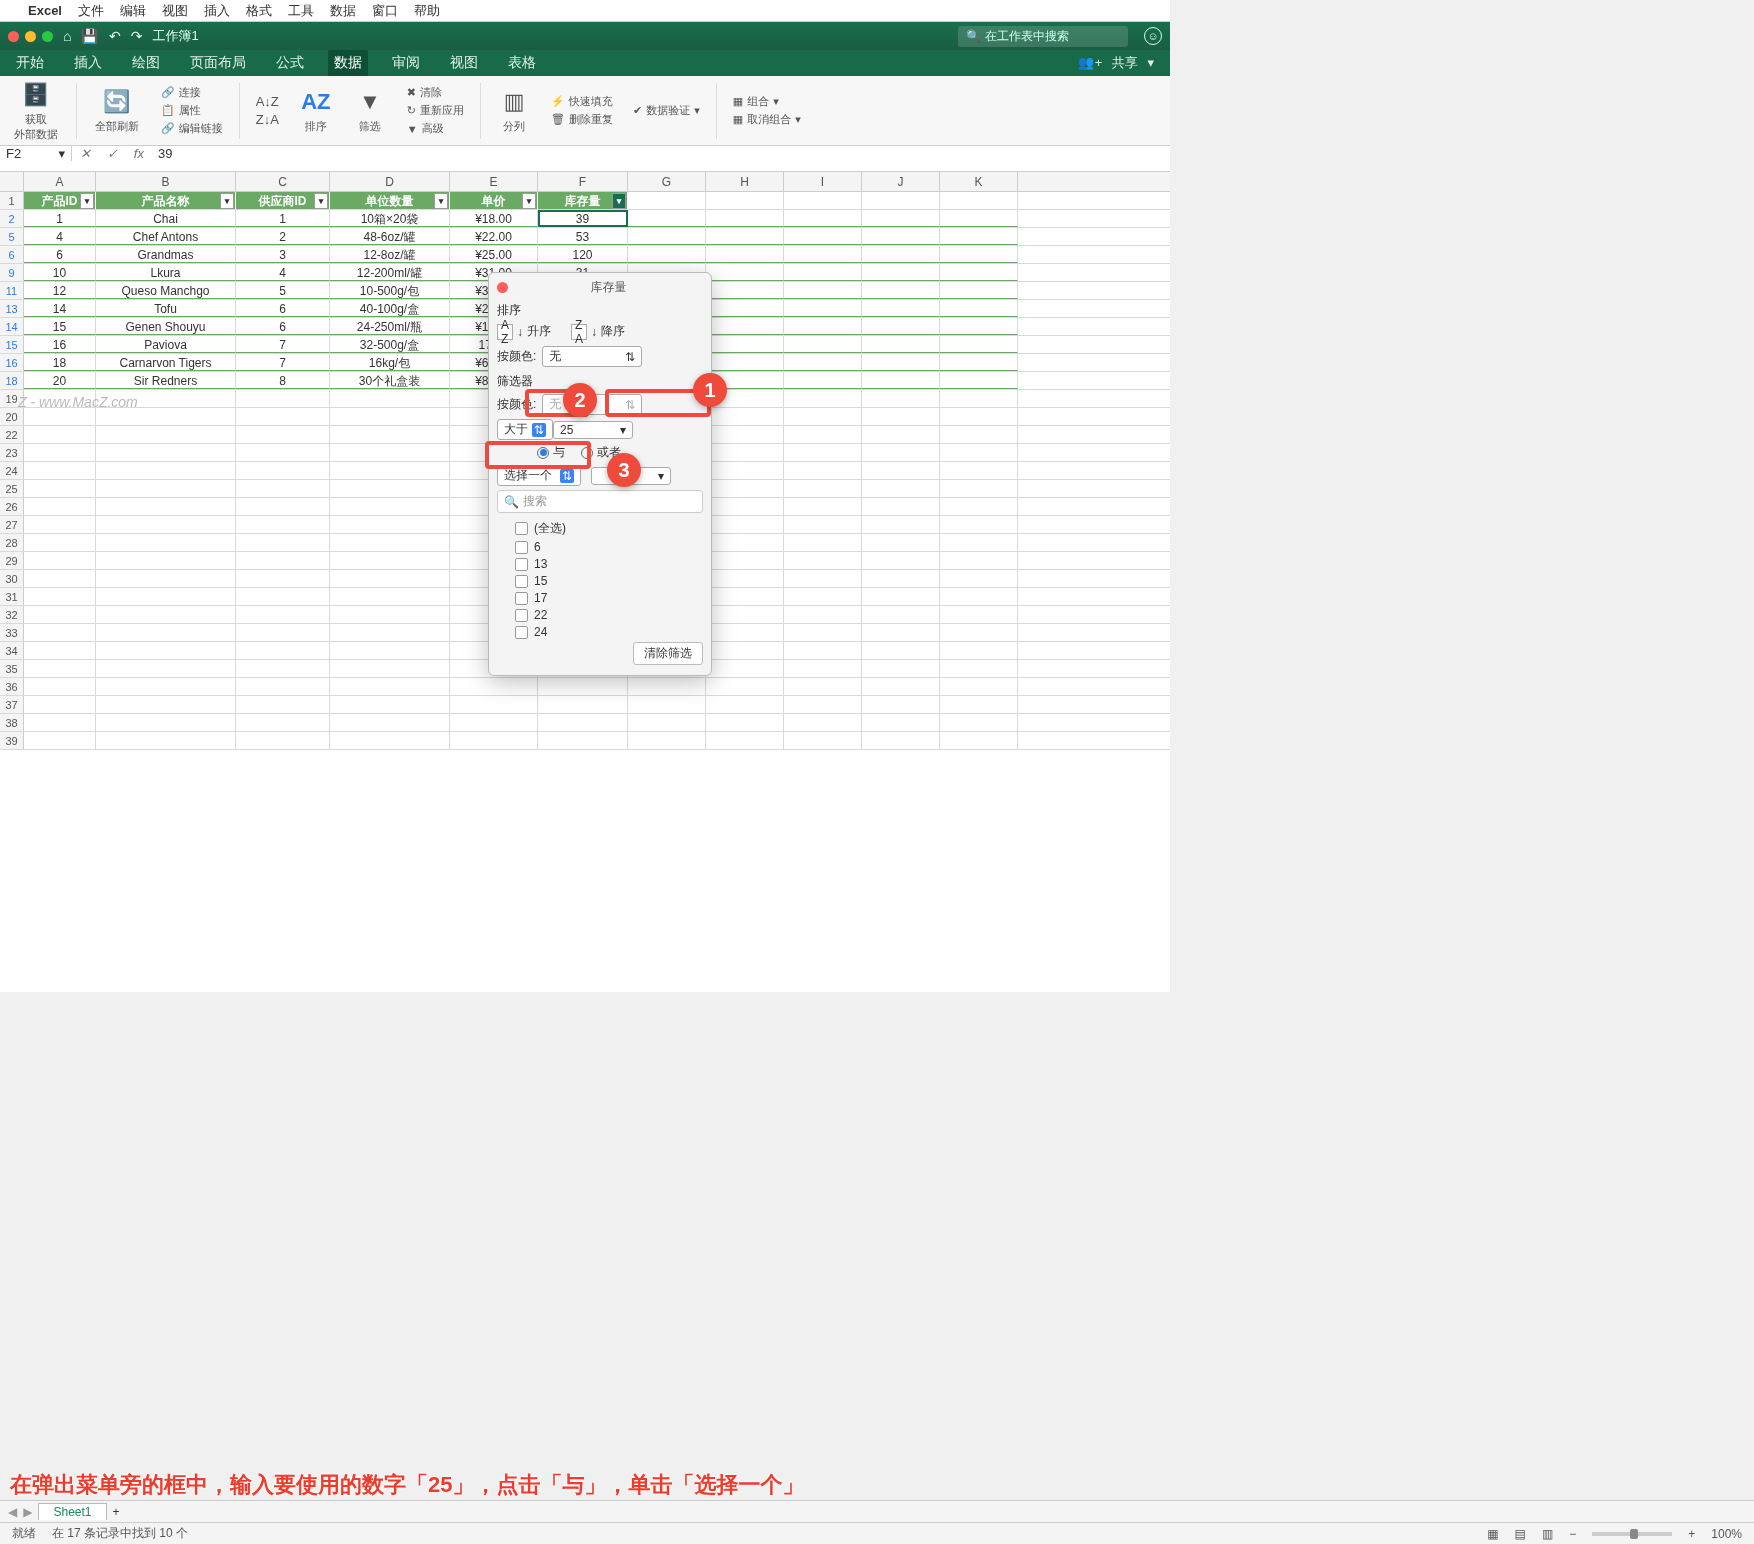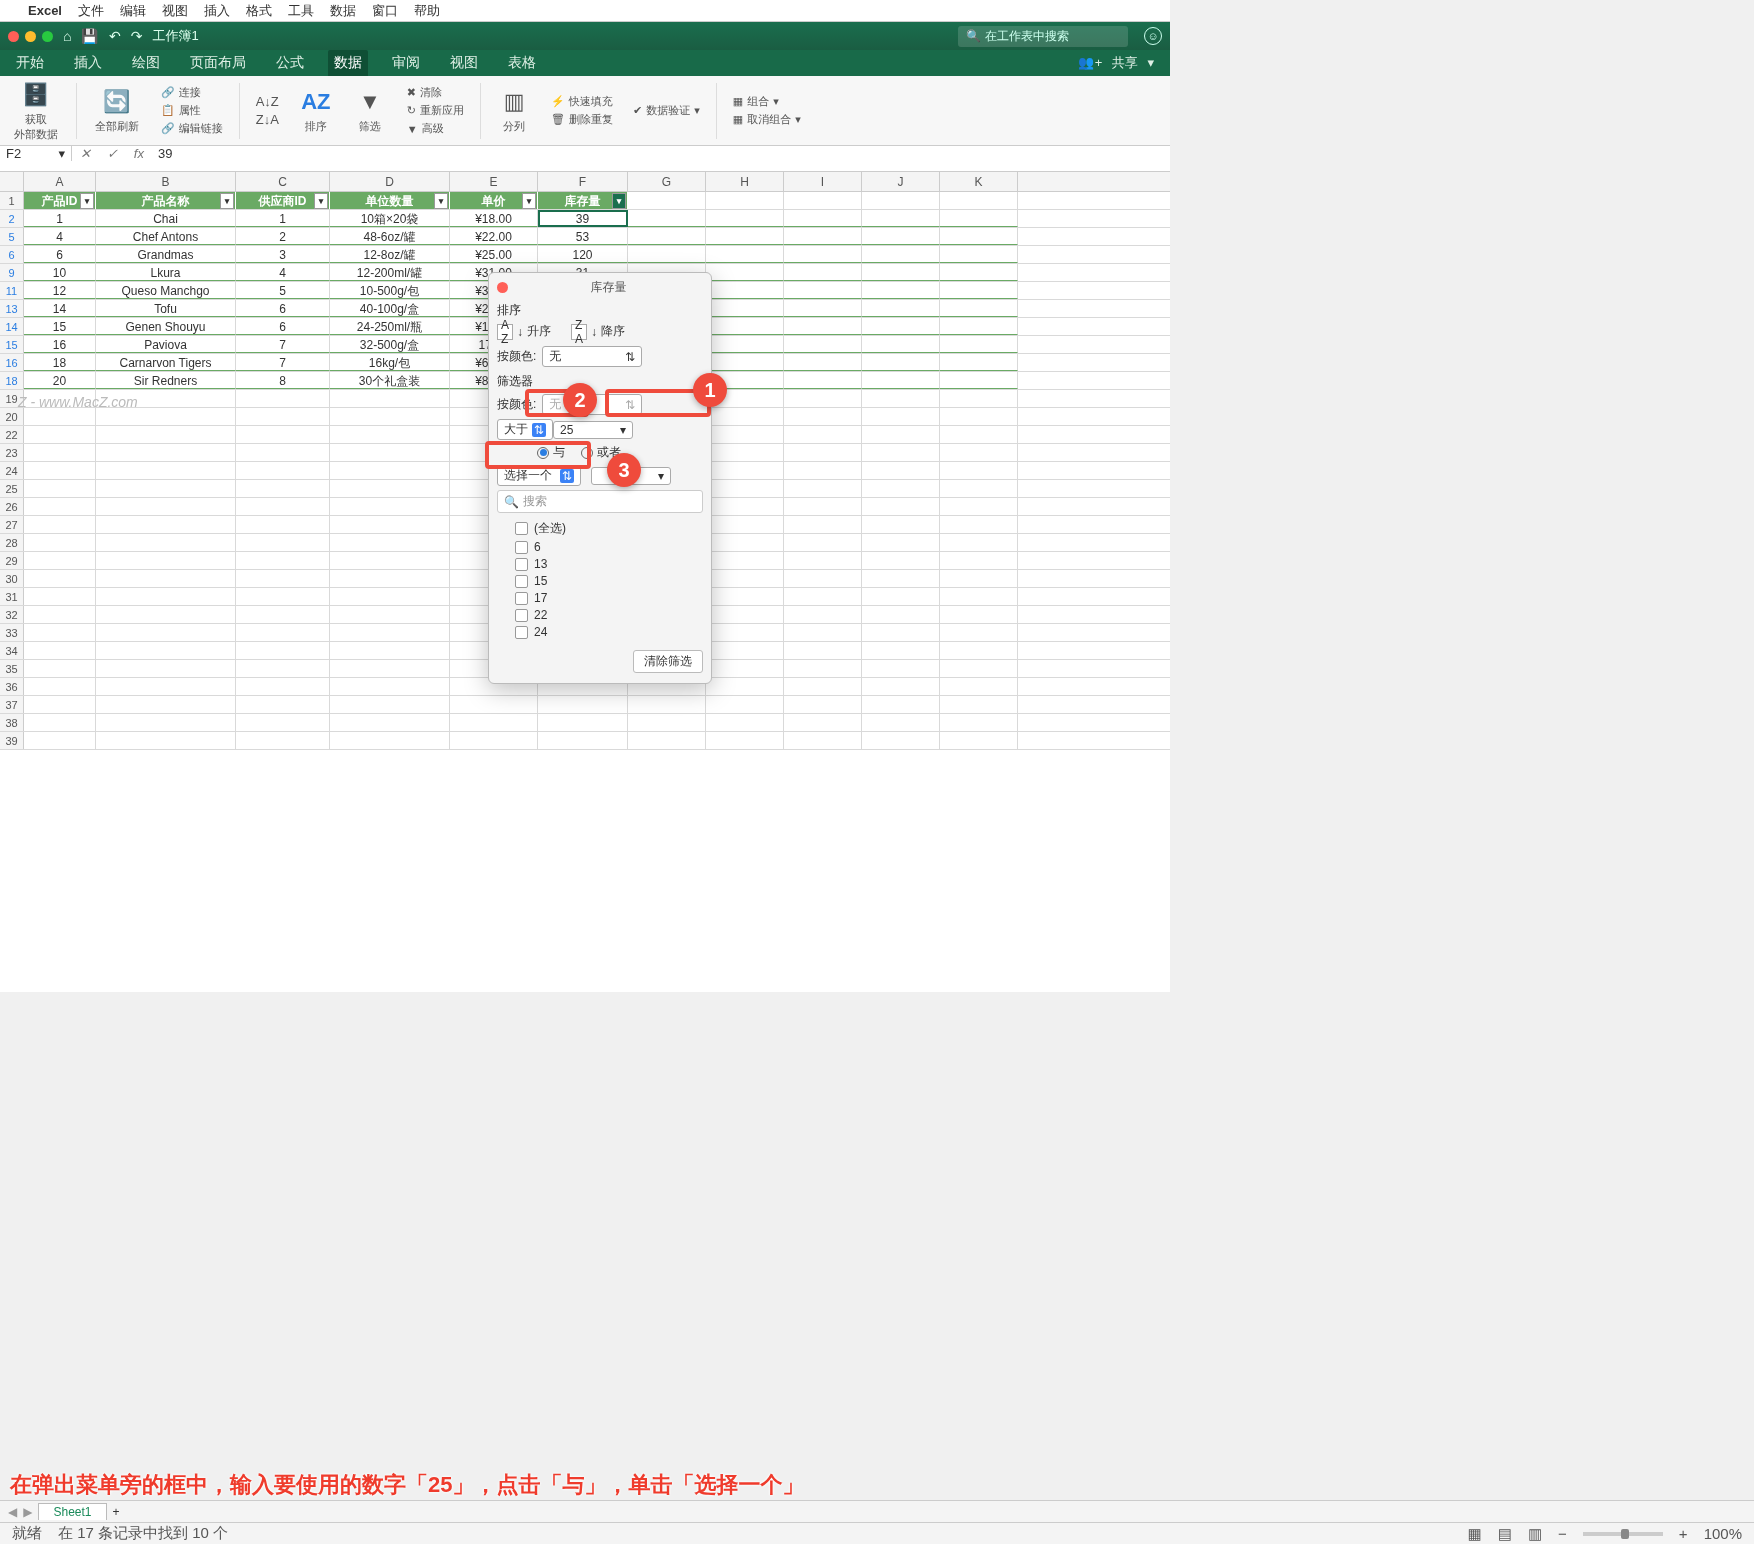--- a/index.html
+++ b/index.html
@@ -52,27 +52,27 @@
 .lbl-row{display:flex;align-items:center;gap:6px;font-size:12px;margin:4px 0;}
 .sel-box{background:#fff;border:1px solid #aaa;border-radius:3px;padding:1px 6px;font-size:12px;min-width:56px;display:flex;justify-content:space-between;align-items:center;}
 .sel-wide{width:100px;}
 .radio-row{display:flex;align-items:center;gap:16px;font-size:12px;margin:4px 0 4px 40px;}
 .radio{width:12px;height:12px;border:1px solid #666;border-radius:50%;display:inline-flex;align-items:center;justify-content:center;}
 .radio.on::after{content:"";width:7px;height:7px;background:#2a7de1;border-radius:50%;}
 .search-fld{background:#fff;border:1px solid #ccc;border-radius:3px;padding:2px 6px;font-size:12px;color:#999;display:flex;align-items:center;gap:4px;margin:4px 0;}
 .cb-list{max-height:140px;overflow:auto;padding-left:18px;}
 .cb-row{display:flex;align-items:center;gap:6px;font-size:12px;margin:3px 0;}
 .cb{width:13px;height:13px;border:1px solid #999;border-radius:2px;background:#fff;}
-.clear-btn{background:#fff;border:1px solid #bbb;border-radius:3px;padding:2px 10px;font-size:12px;float:right;margin-top:8px;}
+.clear-btn{background:#fff;border:1px solid #bbb;border-radius:3px;padding:2px 10px;font-size:12px;float:right;margin-top:0;}
 .callout{position:absolute;width:34px;height:34px;background:#ef4b3c;border-radius:50%;color:#fff;font-size:20px;font-weight:bold;display:flex;align-items:center;justify-content:center;box-shadow:0 2px 6px rgba(0,0,0,0.3);}
 .hotbox{position:absolute;border:4px solid #ef4b3c;border-radius:4px;}
 .sheet-tabs{position:absolute;bottom:22px;left:0;right:0;height:22px;background:#f4f4f4;border-top:1px solid #ccc;display:flex;align-items:center;gap:6px;padding:0 8px;font-size:12px;}
 .sheet-tabs .nav{color:#999;}
 .sheet-tabs .tab{border:1px solid #bbb;border-bottom:none;padding:1px 14px;background:#fff;color:#1a8a5a;}
-.status-bar{position:absolute;bottom:0;left:0;right:0;height:22px;background:#f4f4f4;border-top:1px solid #ccc;display:flex;align-items:center;padding:0 12px;font-size:15px;color:#555;gap:16px;}
+.status-bar{position:absolute;bottom:0;left:0;right:0;height:22px;background:#f4f4f4;border-top:1px solid #ccc;display:flex;align-items:center;padding:0 12px;font-size:12px;color:#555;gap:16px;}
 .status-bar .mid{flex:1;}
 .instruction{position:absolute;bottom:44px;left:10px;right:10px;font-size:22px;font-weight:bold;color:#ef3b2c;text-shadow:0 0 3px #fff,0 0 3px #fff;}
 .watermark{position:absolute;left:18px;color:#bbb;font-size:14px;font-style:italic;}
 .titlebar .icn{color:#dfe;font-size:14px;}
 .user-ic{width:18px;height:18px;border:1.5px solid #cfe;border-radius:50%;display:flex;align-items:center;justify-content:center;font-size:11px;margin-left:6px;}
 .data-row .cell{border-bottom:1px solid #6aaa64;}
 </style>
 </head>
 <body>
 

